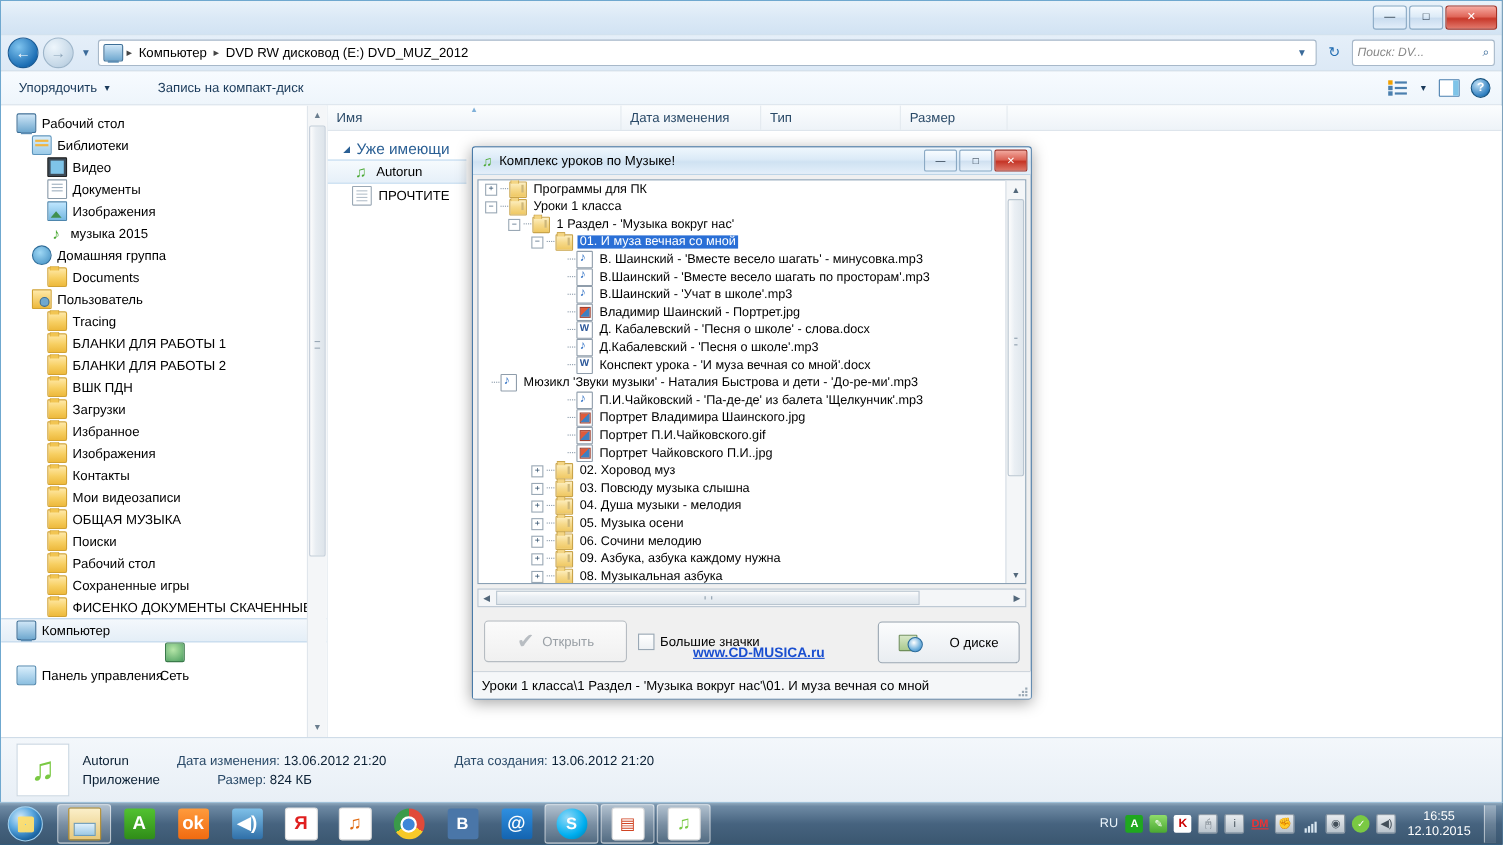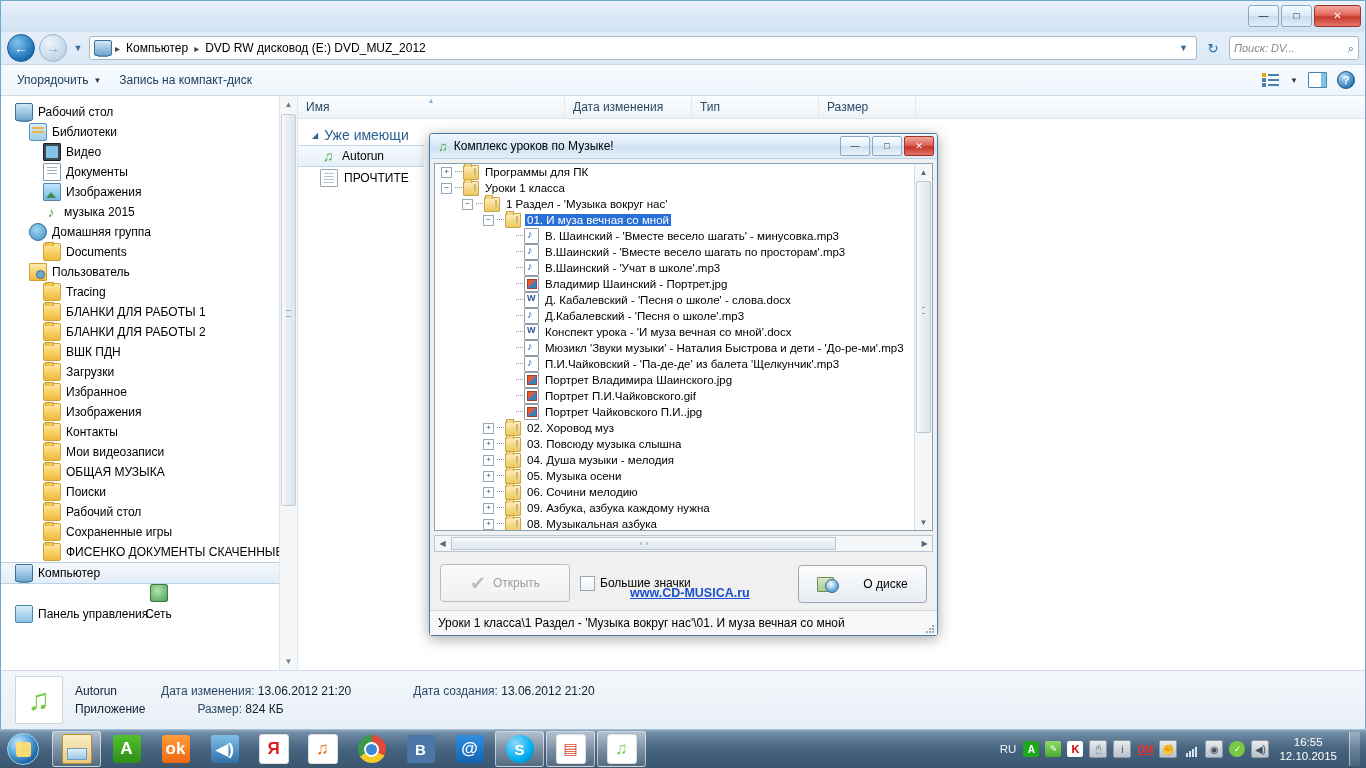--- a/index.html
+++ b/index.html
@@ -58,21 +58,21 @@
   .addr-caret{margin-left:auto;color:#3a6a99;font-size:9px;padding:0 4px;}
   .refresh{width:22px;height:22px;border:1px solid transparent;display:flex;align-items:center;justify-content:center;
     color:#1f6bb0;font-size:13px;}
   .searchbox{
     width:120px;height:22px;background:#fff;border:1px solid #a7b8c9;border-radius:3px;
     display:flex;align-items:center;padding:0 4px;color:#888;font-style:italic;font-size:11px;
   }
   .searchbox .mag{margin-left:auto;color:#3a6a99;font-style:normal;}
 
   
-  .cmdbar{height:30px;display:flex;align-items:center;padding:0 10px;gap:6px;
+  .cmdbar{height:30px;display:flex;align-items:center;padding:0 10px;gap:30px;
     background:linear-gradient(180deg,#f7fbff 0%,#eef5fb 100%);
     border-bottom:1px solid #cfdce8;font-size:12px;color:#1a3a5a;}
   .cmditem{display:flex;align-items:center;gap:5px;padding:3px 6px;}
   .cmdcaret{font-size:8px;}
   .cmdright{margin-left:auto;display:flex;align-items:center;gap:10px;}
   .viewicon{width:18px;height:14px;position:relative;}
   .viewicon i{position:absolute;display:block;background:#4a7fae;}
   .ic-lines i:nth-child(1){left:6px;top:1px;width:11px;height:2px;}
   .ic-lines i:nth-child(2){left:6px;top:6px;width:11px;height:2px;}
   .ic-lines i:nth-child(3){left:6px;top:11px;width:11px;height:2px;}
@@ -579,21 +579,21 @@
           <span class="dashes"></span>
           <span class="tfile mp3"></span>
           <span class="tlabel">Д.Кабалевский - 'Песня о школе'.mp3</span>
         </div>
         <div class="trow" style="padding-left: 69px;">
           <span class="nodots"></span>
           <span class="dashes"></span>
           <span class="tfile doc"></span>
           <span class="tlabel">Конспект урока - 'И муза вечная со мной'.docx</span>
         </div>
-        <div class="trow" style="padding-left: 69px;">
+        <div class="trow" style="">
           <span class="nodots"></span>
           <span class="dashes"></span>
           <span class="tfile mp3"></span>
           <span class="tlabel">Мюзикл 'Звуки музыки' - Наталия Быстрова и дети - 'До-ре-ми'.mp3</span>
         </div>
         <div class="trow" style="padding-left: 69px;">
           <span class="nodots"></span>
           <span class="dashes"></span>
           <span class="tfile mp3"></span>
           <span class="tlabel">П.И.Чайковский - 'Па-де-де' из балета 'Щелкунчик'.mp3</span>

